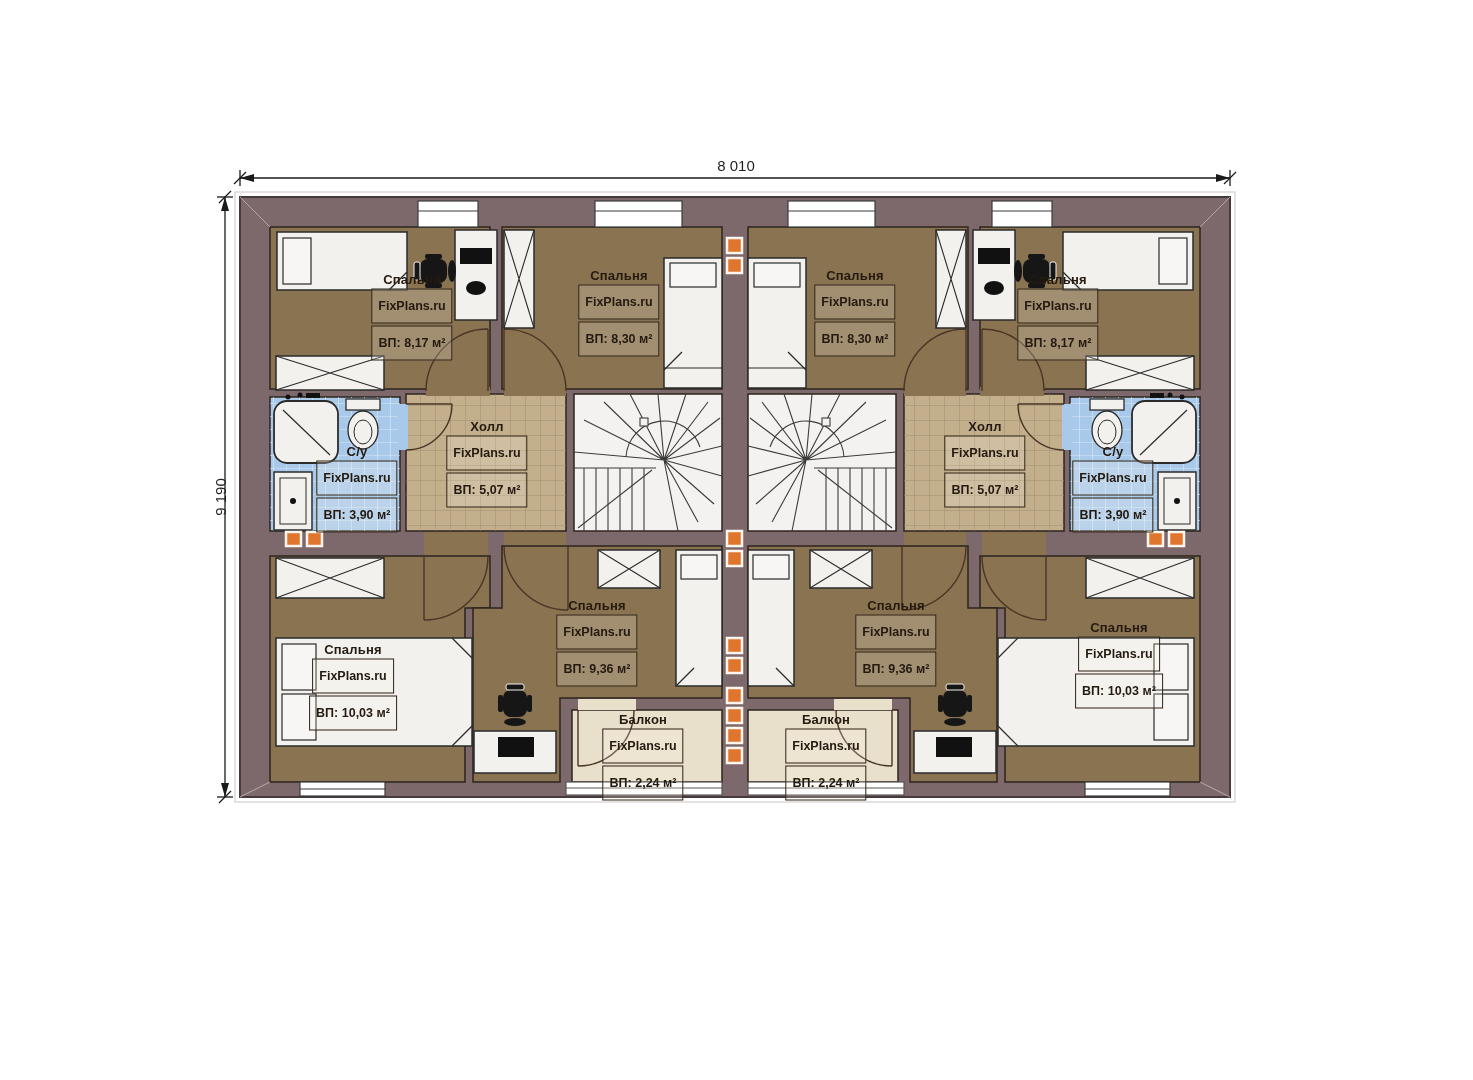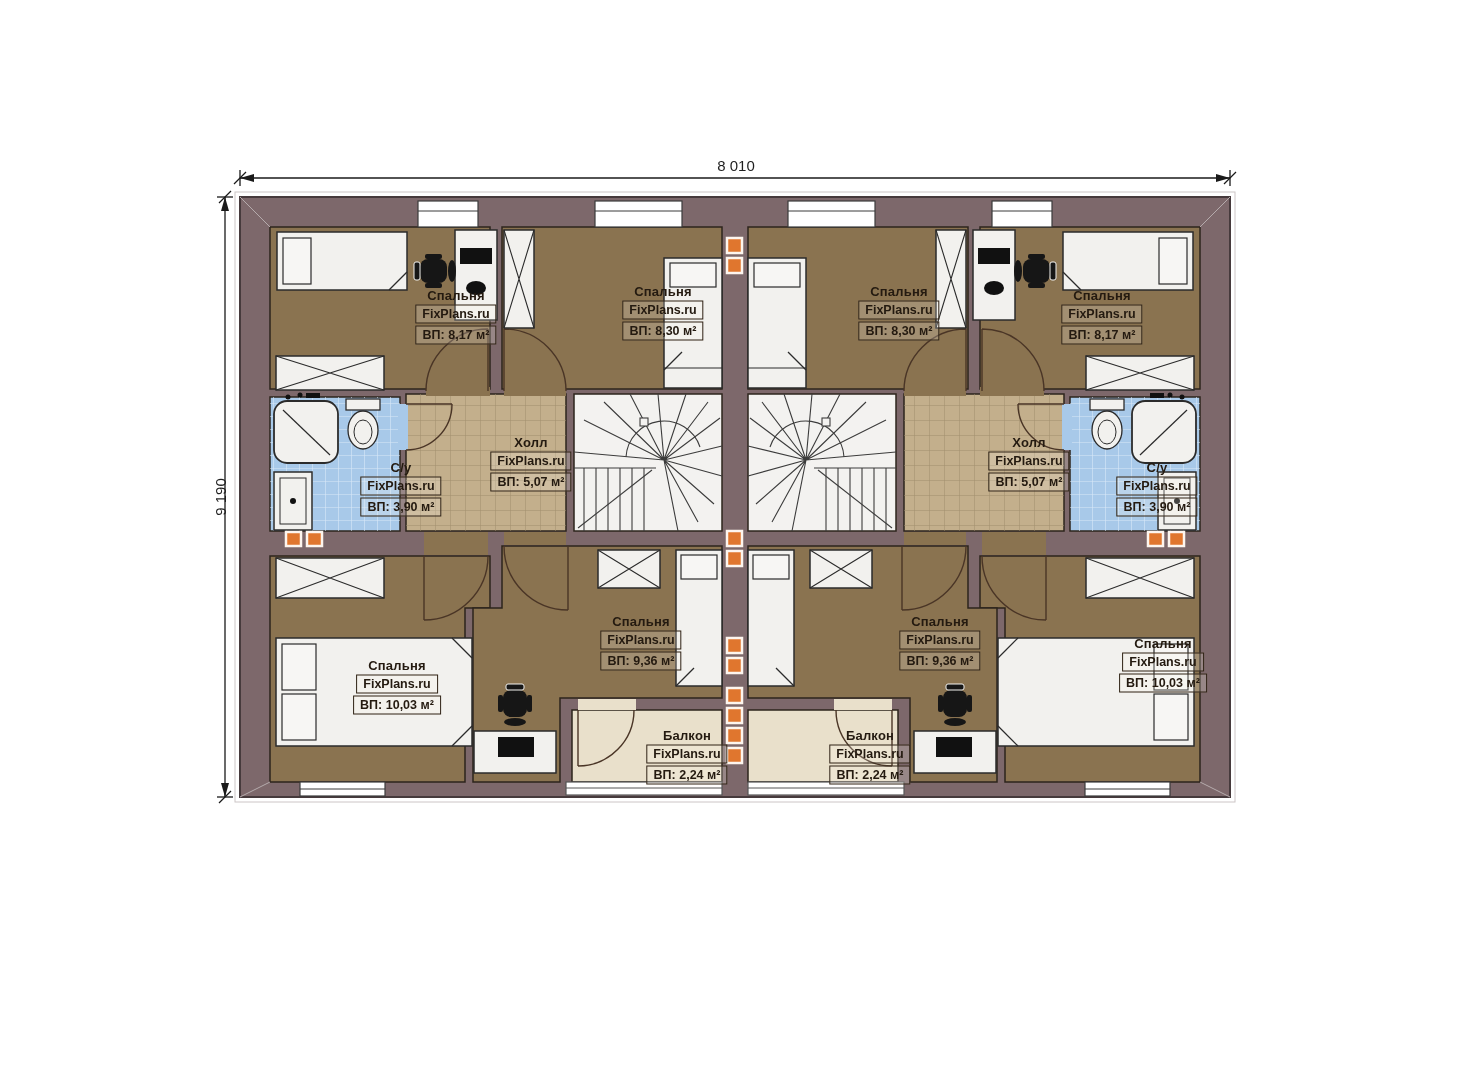--- a/index.html
+++ b/index.html
@@ -1,22 +1,22 @@
 <!DOCTYPE html>
 <html><head>
 <meta charset="utf-8">
 <style>
   html,body{margin:0;padding:0;background:#ffffff;}
   .canvas{position:relative;width:1473px;height:1080px;background:#ffffff;overflow:hidden;
           font-family:"Liberation Sans",sans-serif;}
   .plan-svg{position:absolute;left:0;top:0;}
   .rlabel{position:absolute;transform:translate(-50%,-50%);display:flex;flex-direction:column;
-          align-items:center;gap:2px;text-align:center;color:#241a10;z-index:5;margin-left:44px;}
+          align-items:center;gap:2px;text-align:center;color:#241a10;z-index:5;}
   .rname{font-weight:bold;font-size:13px;letter-spacing:.2px;}
-  .rbox{border:1.5px solid #2e2113;background:rgba(250,246,238,0.22);padding:0px 6px;
+  .rbox{border:1.5px solid #2e2113;background:rgba(250,246,238,0.22);padding:8px 6px;
         font-size:12.5px;font-weight:600;white-space:nowrap;line-height:17px;}
   .dimtext{position:absolute;transform:translate(-50%,-50%);font-size:15px;color:#1f1f1f;z-index:5;}
   .dimtext.vert{transform:translate(-50%,-50%) rotate(-90deg);}
 </style>
 </head>
 <body>
 
 <div class="canvas">
 
 <svg class="plan-svg" width="1473" height="1080" viewBox="0 0 1473 1080">

